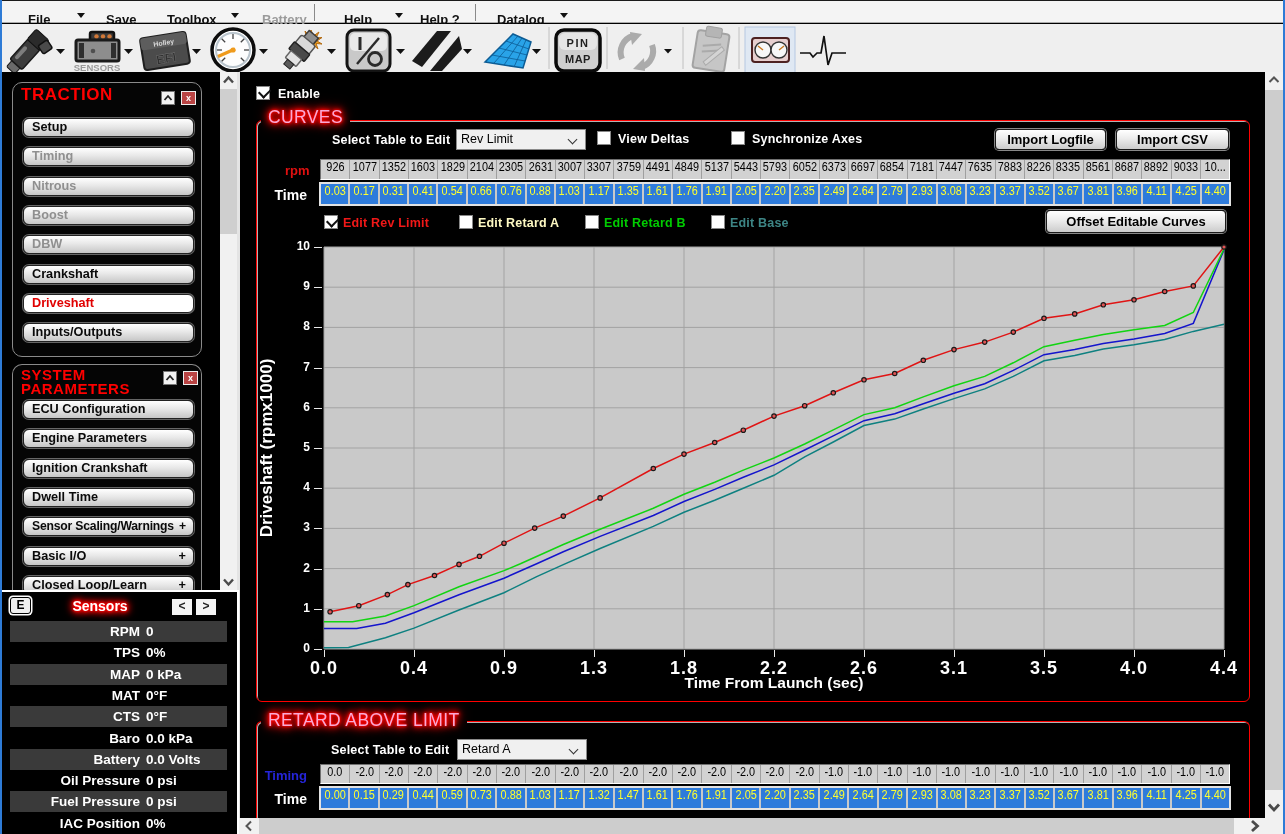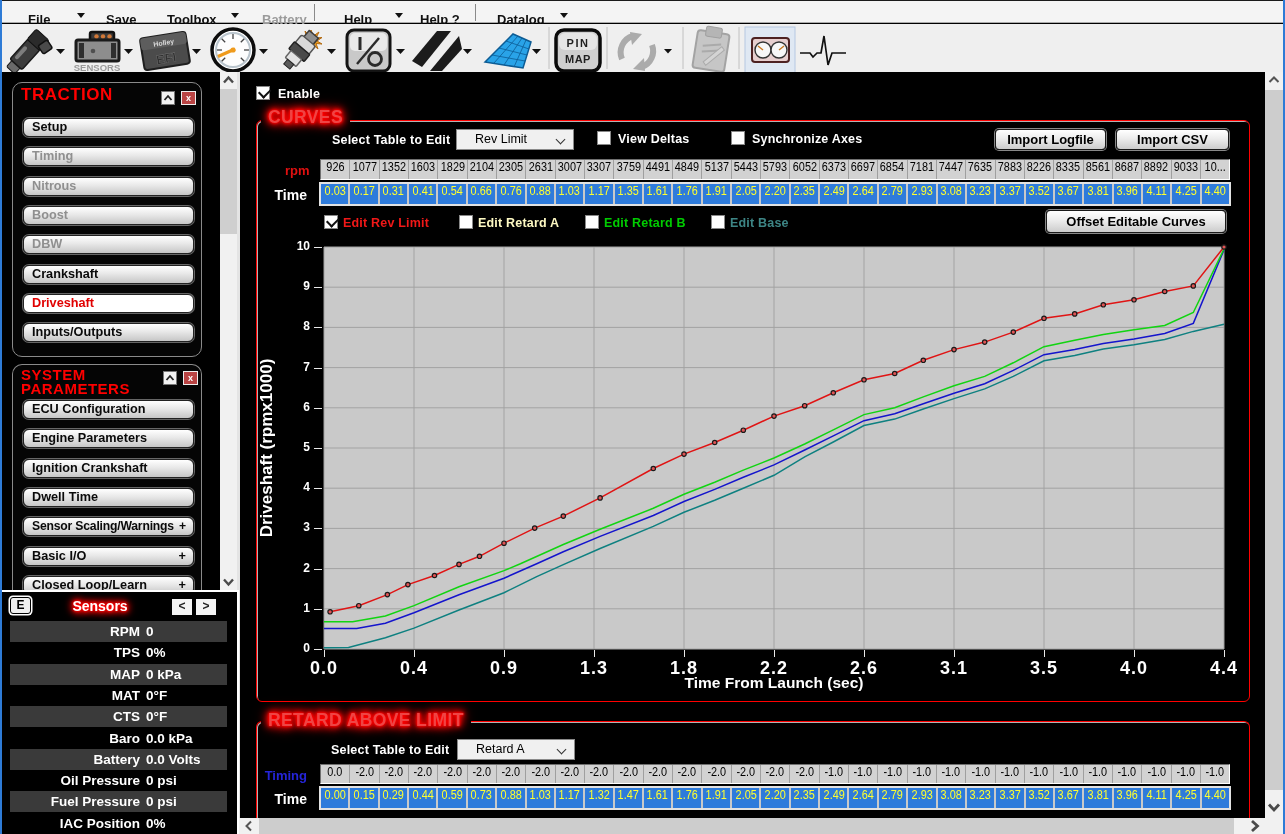--- a/index.html
+++ b/index.html
@@ -24,27 +24,27 @@
 .pbtn.sel { background:#fff; color:#e00000; }
 .plus { position:absolute; right:7px; }
 .sbtrack { background:#f1f1f1; }
 .sbarrow { position:absolute; background:#f1f1f1; color:#555; font-size:10px; text-align:center; font-weight:bold; }
 .sbthumb { position:absolute; background:#cdcdcd; }
 #sensors { left:0; top:590px; width:239px; height:244px; background:#000; border-top:2px solid #fff; border-right:2px solid #fff; }
 .srow { position:absolute; left:10px; width:217px; height:21px; color:#fff; font-size:13.5px; font-weight:bold; line-height:21px; }
 .sl { position:absolute; right:87px; }
 .sv { position:absolute; left:136px; }
 .gbox { position:absolute; border:1px solid #f00; border-radius:6px; box-shadow:inset 1px 1px 0 rgba(255,255,255,0.7); }
-.gtitle { position:absolute; background:#000; padding:0 7px; color:#ef4444; font-size:17.5px; font-weight:bold; letter-spacing:0.4px;
+.gtitle { position:absolute; background:#000; padding:0 7px; color:#f9a8d4; font-size:17.5px; font-weight:normal; letter-spacing:0.4px;
   text-shadow:0 0 2px #f00,0 0 3px #f00,0 0 5px #f00,0 0 7px #f00,0 0 9px #f00,0 0 12px #f00,0 0 15px #f00; }
 .wlabel { position:absolute; color:#fff; font-size:12.5px; font-weight:bold; letter-spacing:0.2px; }
 .cblabel { position:absolute; color:#fff; font-size:12.5px; font-weight:bold; letter-spacing:0.2px; }
 .cb { position:absolute; width:14px; height:14px; background:#fff; border:1px solid #888; }
 .cb.chk::after { content:""; position:absolute; left:1.5px; top:0.5px; width:9px; height:5.5px; border-left:2.4px solid #111; border-bottom:2.4px solid #111; transform:rotate(-45deg); }
-.combo { position:absolute; width:118px; height:21px; background:#f0f0f0; border:1px solid #8a8a8a; color:#000; font-size:12.5px; line-height:19px; padding-left:18px; }
+.combo { position:absolute; width:130px; height:21px; background:#f0f0f0; border:1px solid #8a8a8a; color:#000; font-size:12.5px; line-height:19px; padding-left:4px; }
 .combo::after { content:""; position:absolute; right:9px; top:6px; width:6px; height:6px; border-right:1.6px solid #333; border-bottom:1.6px solid #333; transform:rotate(45deg); }
 .wbtn { position:absolute; height:21px; background:linear-gradient(#ffffff,#ececec 45%,#cccccc); border:1px solid #1a1a1a; box-shadow:0 0 0 1px #888; border-radius:4px; color:#000; font-size:13px; font-weight:bold; text-align:center; }
 .strip { position:absolute; left:320px; width:910px; display:flex;
   border-top:1px solid #707070; border-left:1px solid #707070; border-right:1px solid #fff; border-bottom:1px solid #fff; }
 .gc { flex:1; background:#d2d2d2; border-right:1px solid #9f9f9f; color:#000; font-size:12.5px; text-align:center; overflow:hidden; }
 .gc:last-child { border-right:none; }
 .gc span, .bc span { display:inline-block; transform:scaleX(0.87); transform-origin:center; white-space:nowrap; }
 .bstrip { position:absolute; left:319px; width:912px; display:flex; border:2px solid #e2e2e2; }
 .bc { flex:1; background:#2e7bdb; border-right:2px solid #c9c9c9; color:#ffff2e; font-size:12.5px; text-align:center; overflow:hidden; }
 .bc:last-child { border-right:none; }

